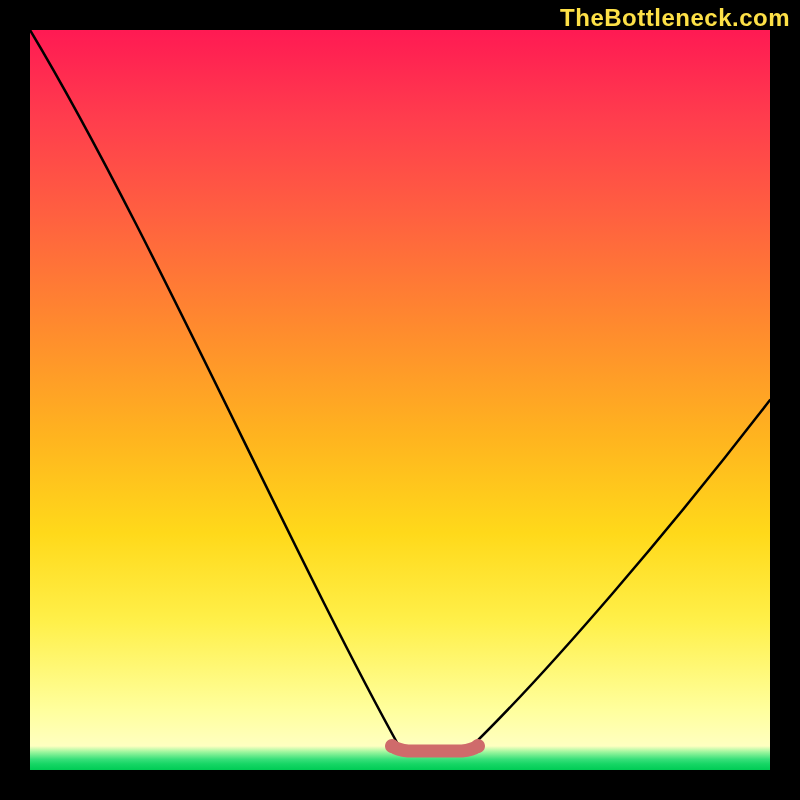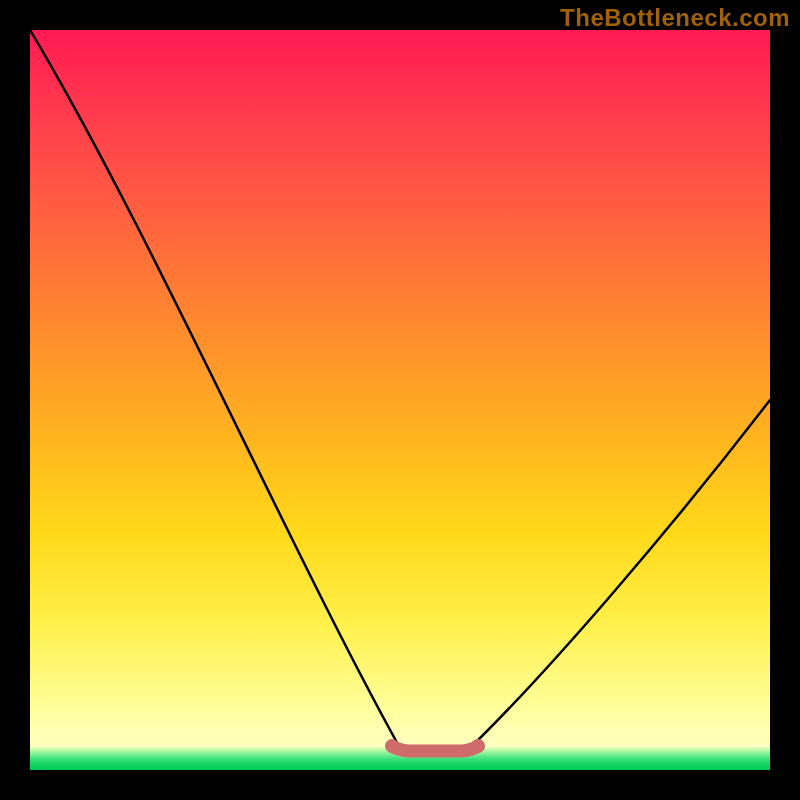--- a/index.html
+++ b/index.html
@@ -14,21 +14,21 @@
   .frame {
     position: relative;
     width: 800px;
     height: 800px;
     background: #000;
   }
   .watermark {
     position: absolute;
     top: 4px;
     right: 10px;
-    color: #a16207;
+    color: #fde047;
     font-size: 24px;
     font-weight: 600;
     letter-spacing: 0.5px;
     z-index: 10;
   }
   .plot {
     position: absolute;
     left: 30px;
     top: 30px;
     width: 740px;

